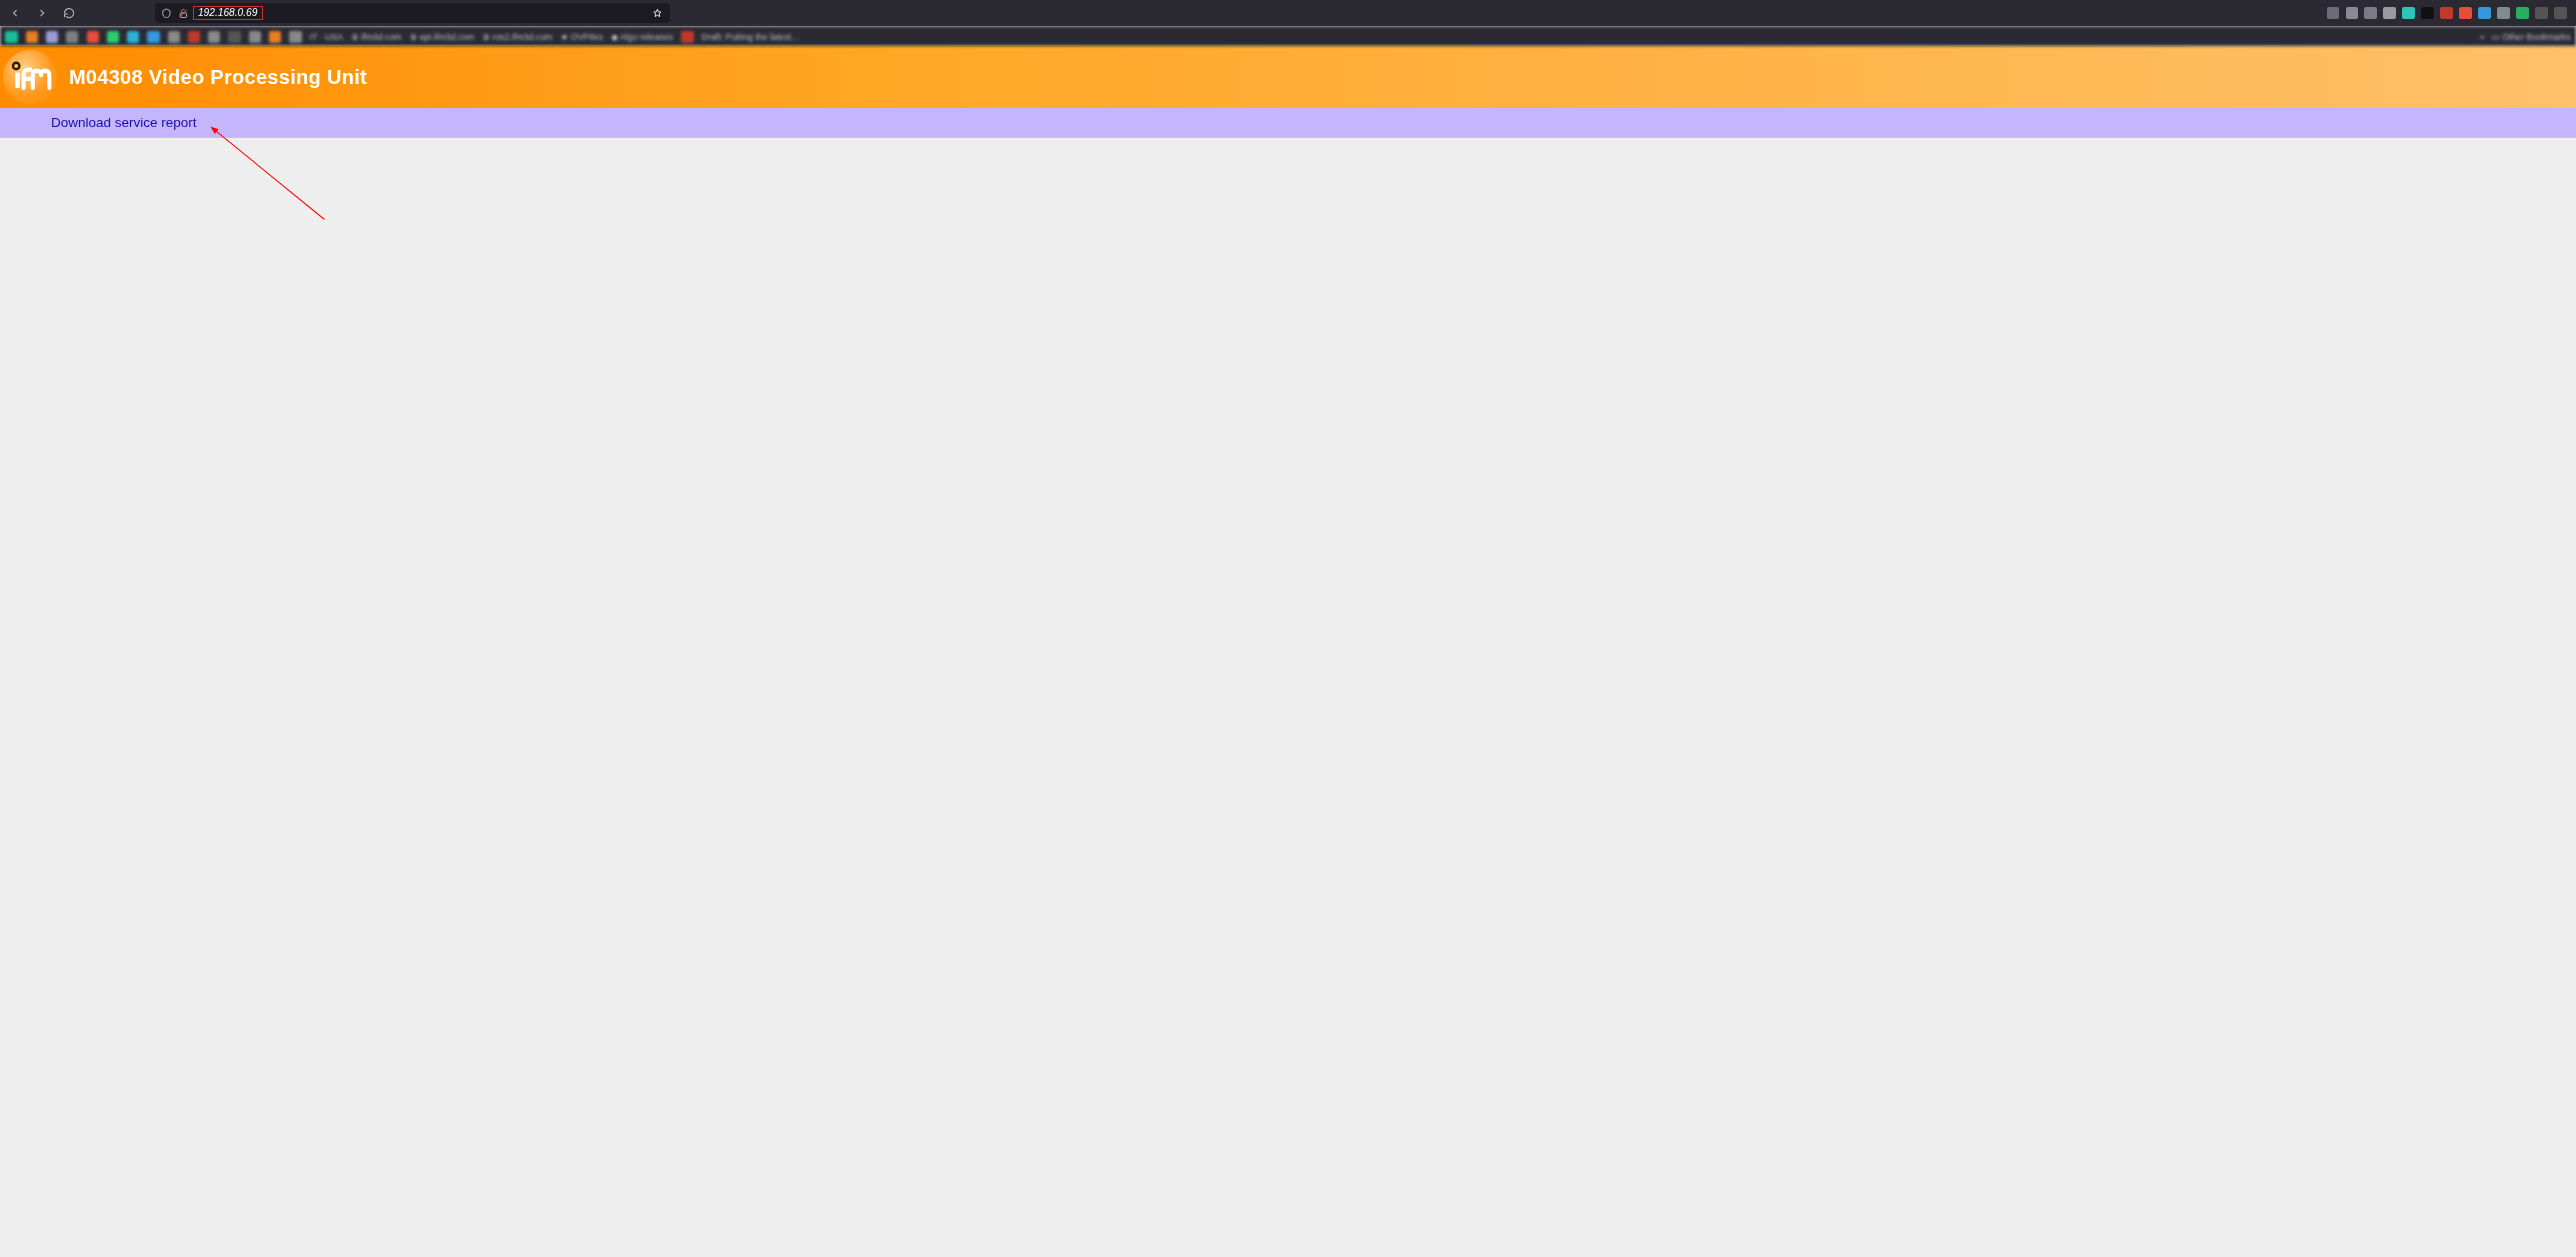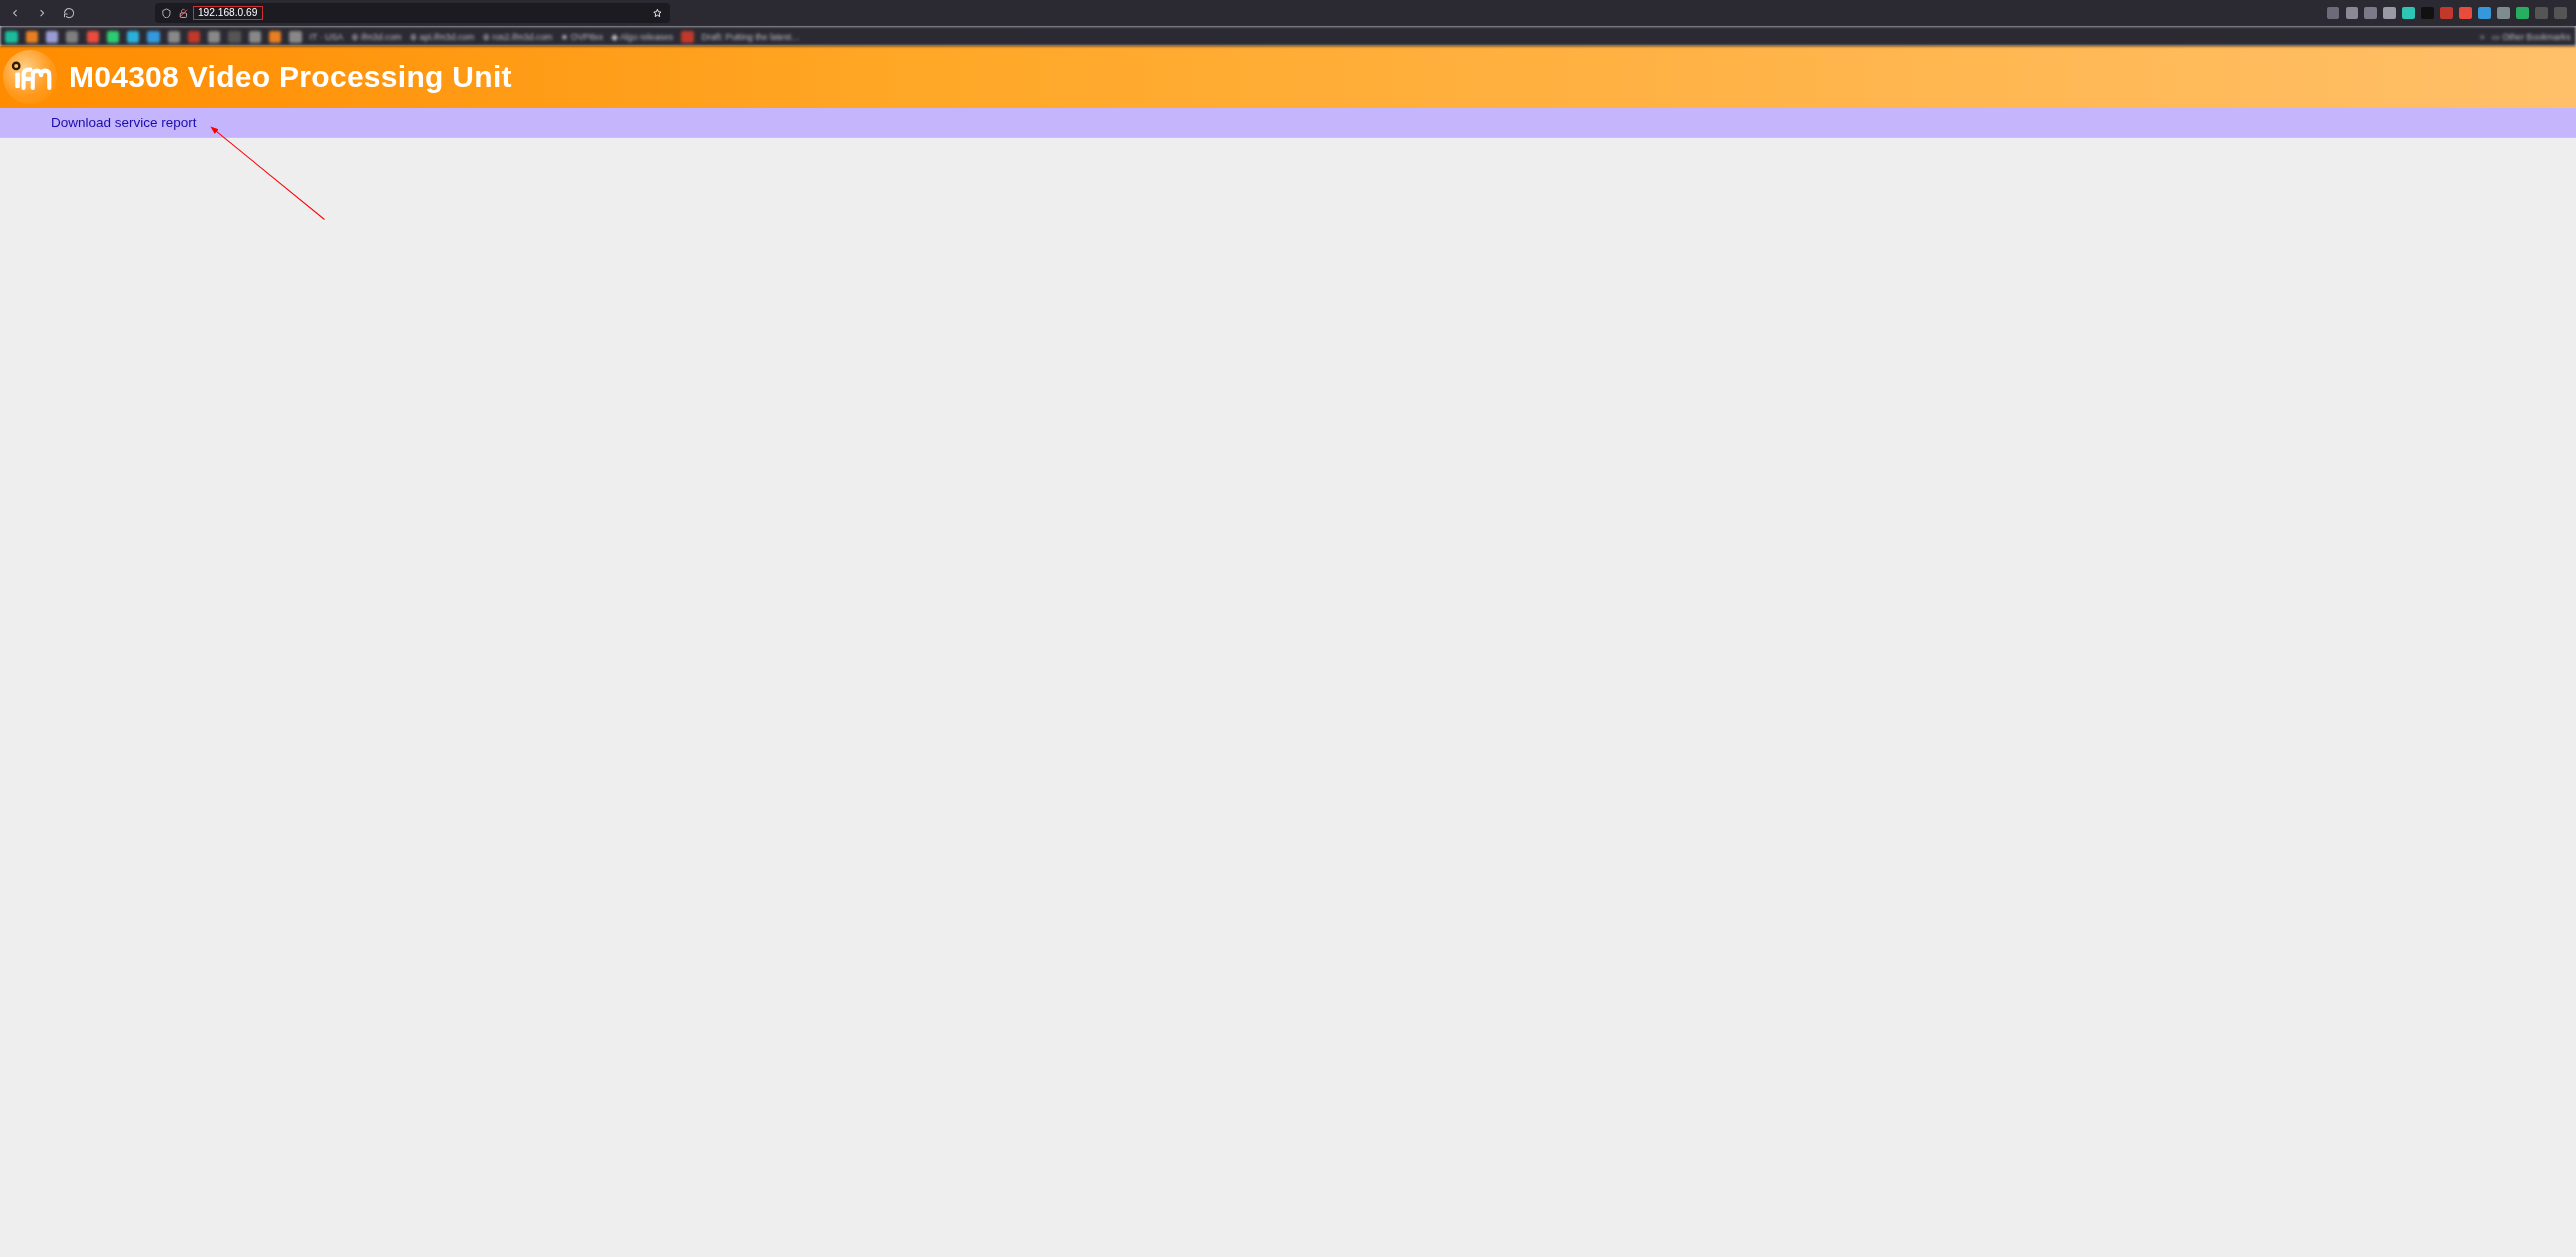--- a/index.html
+++ b/index.html
@@ -9,20 +9,21 @@
       overflow: hidden;
     }
     
     .browser-toolbar {
       background: #2b2a33;
       height: 26px;
       display: flex;
       align-items: center;
       padding: 0 5.4px;
       gap: 8.1px;
+      font-style: italic;
     }
     .nav-btn {
       width: 19px; height: 19px;
       display: flex; align-items: center; justify-content: center;
       color: #bfbfc6;
       cursor: pointer;
       border-radius: 2.7px;
     }
     .nav-btn svg { width: 12.2px; height: 12.2px; }
     .address-bar {
@@ -82,21 +83,21 @@
     .logo {
       width: 54px; height: 54px;
       border-radius: 50%;
       background: radial-gradient(circle at 40% 35%, #ffd08a 0%, #ff9a1e 55%, #ff8c00 100%);
       display:flex; align-items:center; justify-content:center;
       position: relative;
     }
     .logo svg { width: 46px; height: 46px; }
     .page-title {
       color: #fff;
-      font-size: 30px;
+      font-size: 20px;
       font-weight: 800;
       letter-spacing: 0.3px;
     }
     .sub-bar {
       background: #c4b5fd;
       padding: 6.8px 0 6.8px 51px;
       border-bottom: 0.7px solid #c8c8c8;
     }
     .sub-bar a {
       color: #1a0dab;

